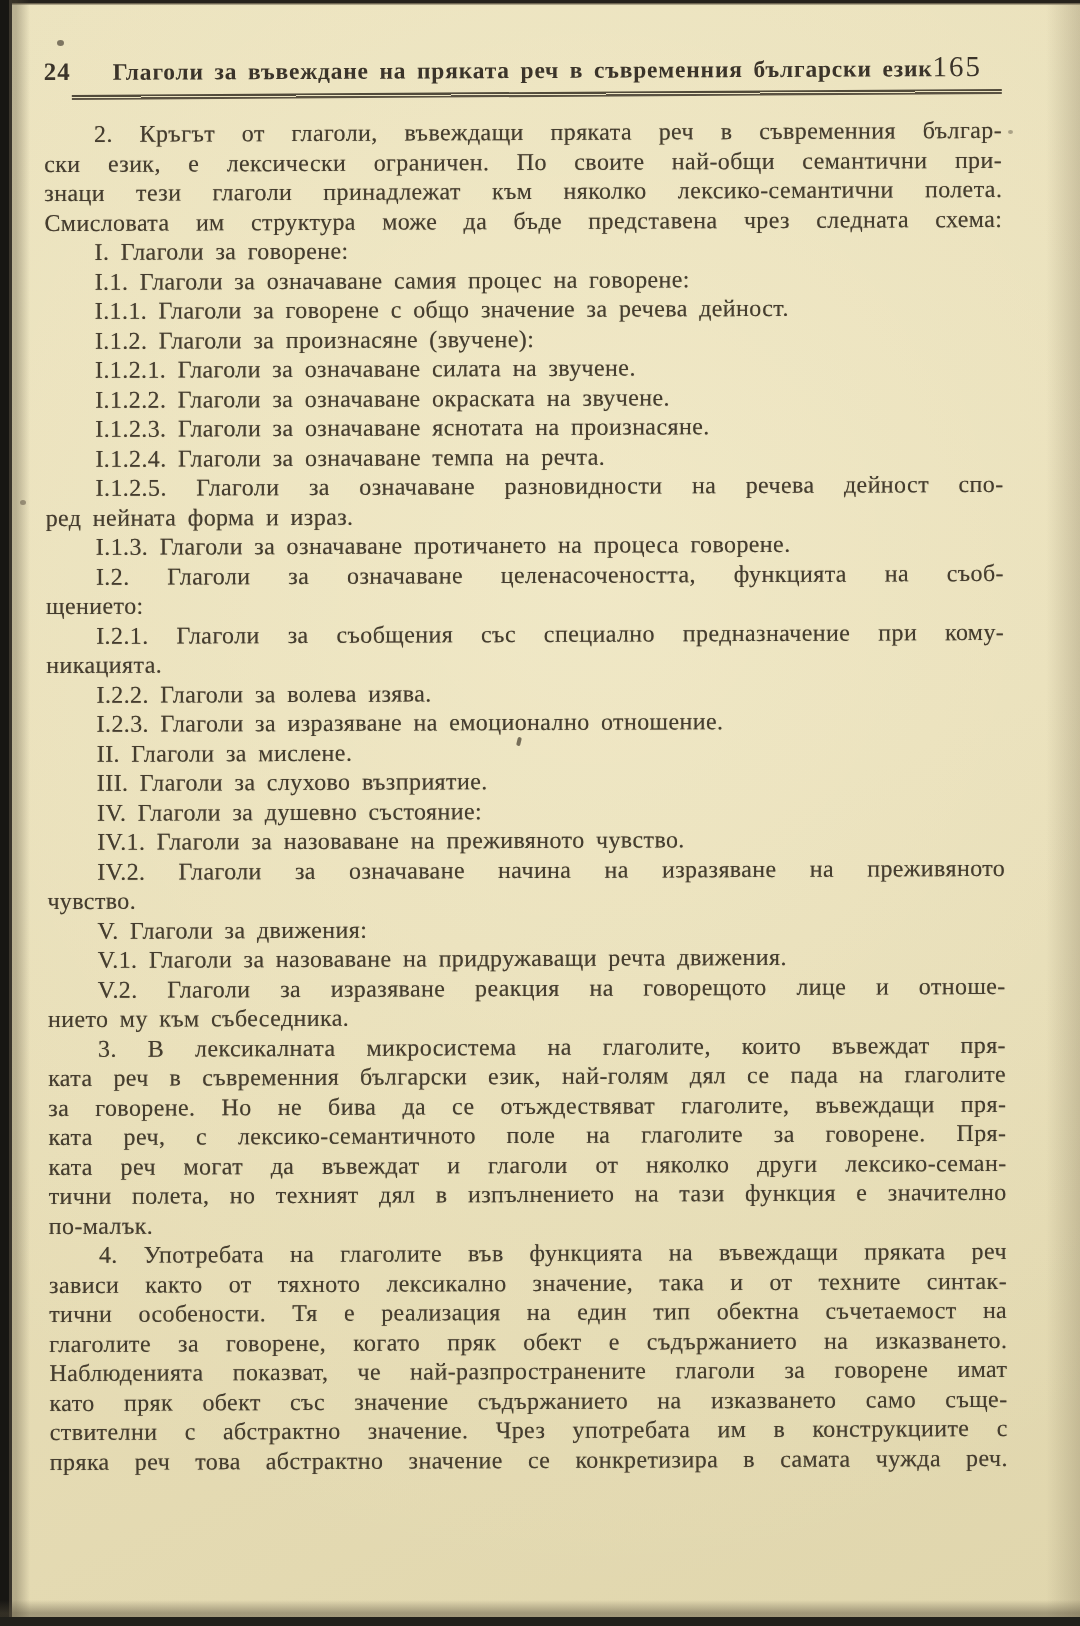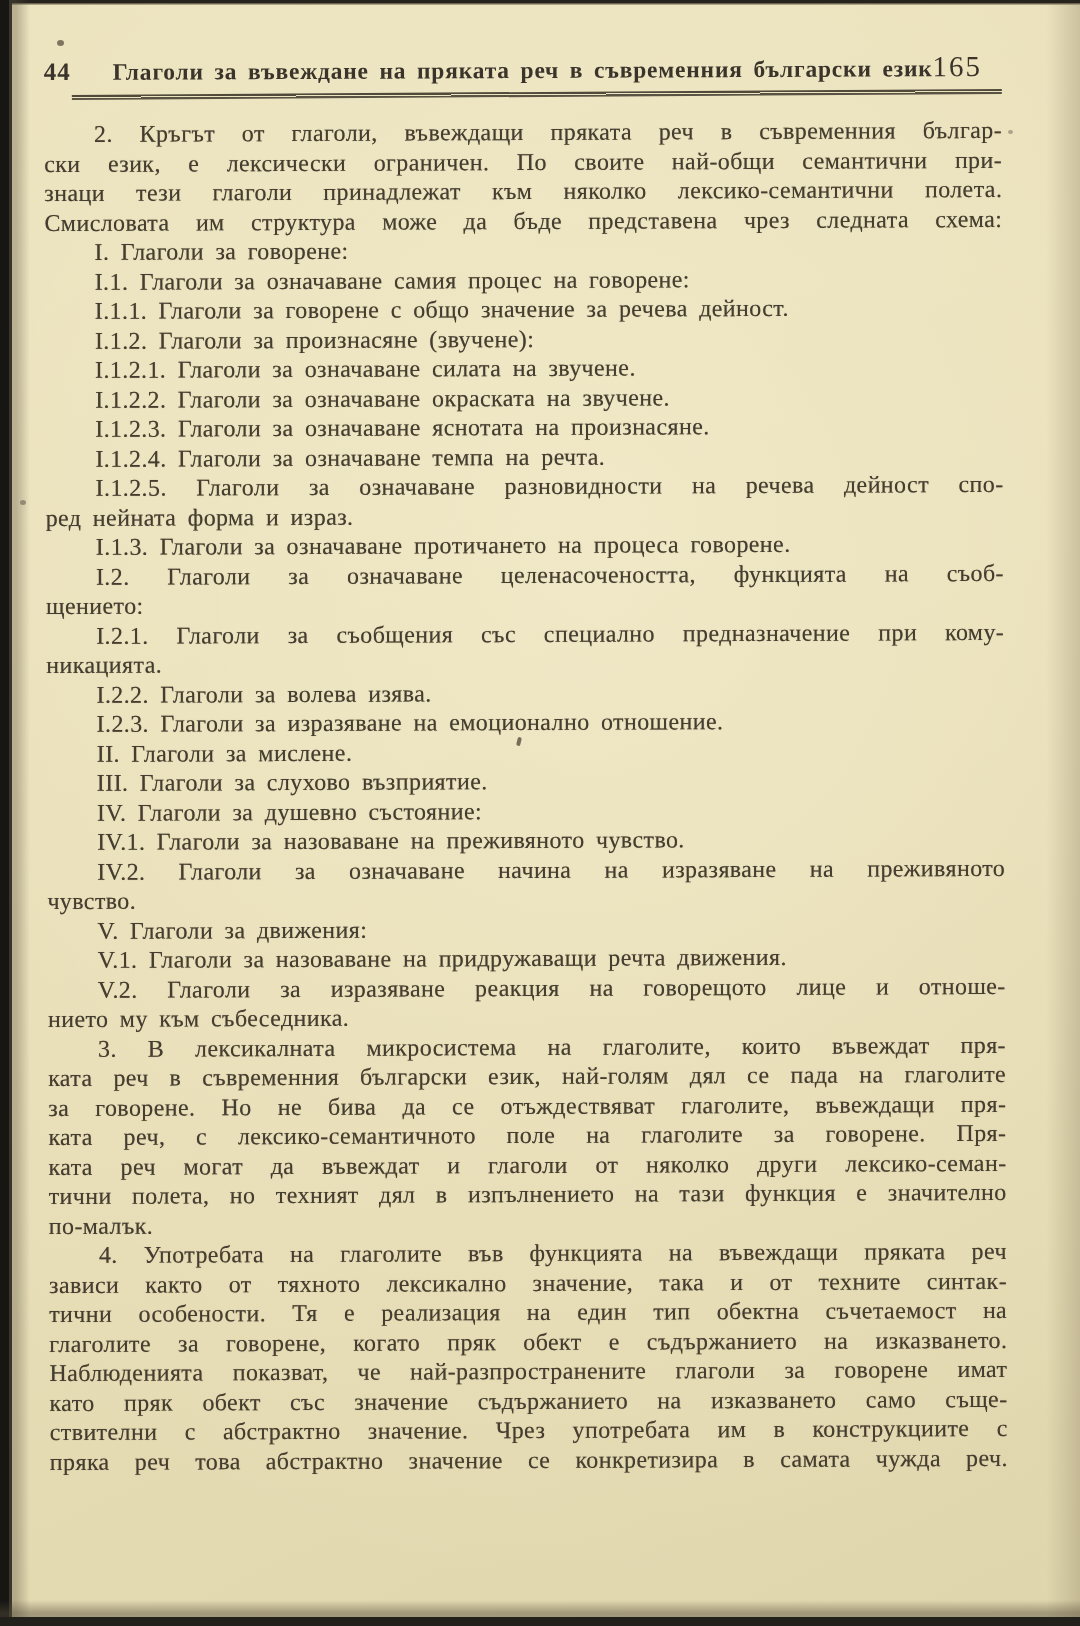--- a/index.html
+++ b/index.html
@@ -66,21 +66,21 @@
   .speck.s3{left:1008px;top:130px;width:5px;height:4px;opacity:.5;}
   .speck.s4{left:20px;top:500px;width:6px;height:5px;opacity:.6;}
 </style>
 </head>
 <body>
 
 <div class="scan">
 
   <div class="content">
     <div class="header">
-      <span class="col-num">44</span>
+      <span class="col-num">24</span>
       <span class="run-title">Глаголи за въвеждане на пряката реч в съвременния български език</span>
       <span class="page-num">165</span>
     </div>
     <div class="header-rule"></div>
     <div class="text-block">
         <p class="ln ind fill">2. Кръгът от глаголи, въвеждащи пряката реч в съвременния българ-</p>
         <p class="ln fill">ски език, е лексически ограничен. По своите най-общи семантични при-</p>
         <p class="ln fill">знаци тези глаголи принадлежат към няколко лексико-семантични полета.</p>
         <p class="ln fill">Смисловата им структура може да бъде представена чрез следната схема:</p>
         <p class="ln ind">I. Глаголи за говорене:</p>

